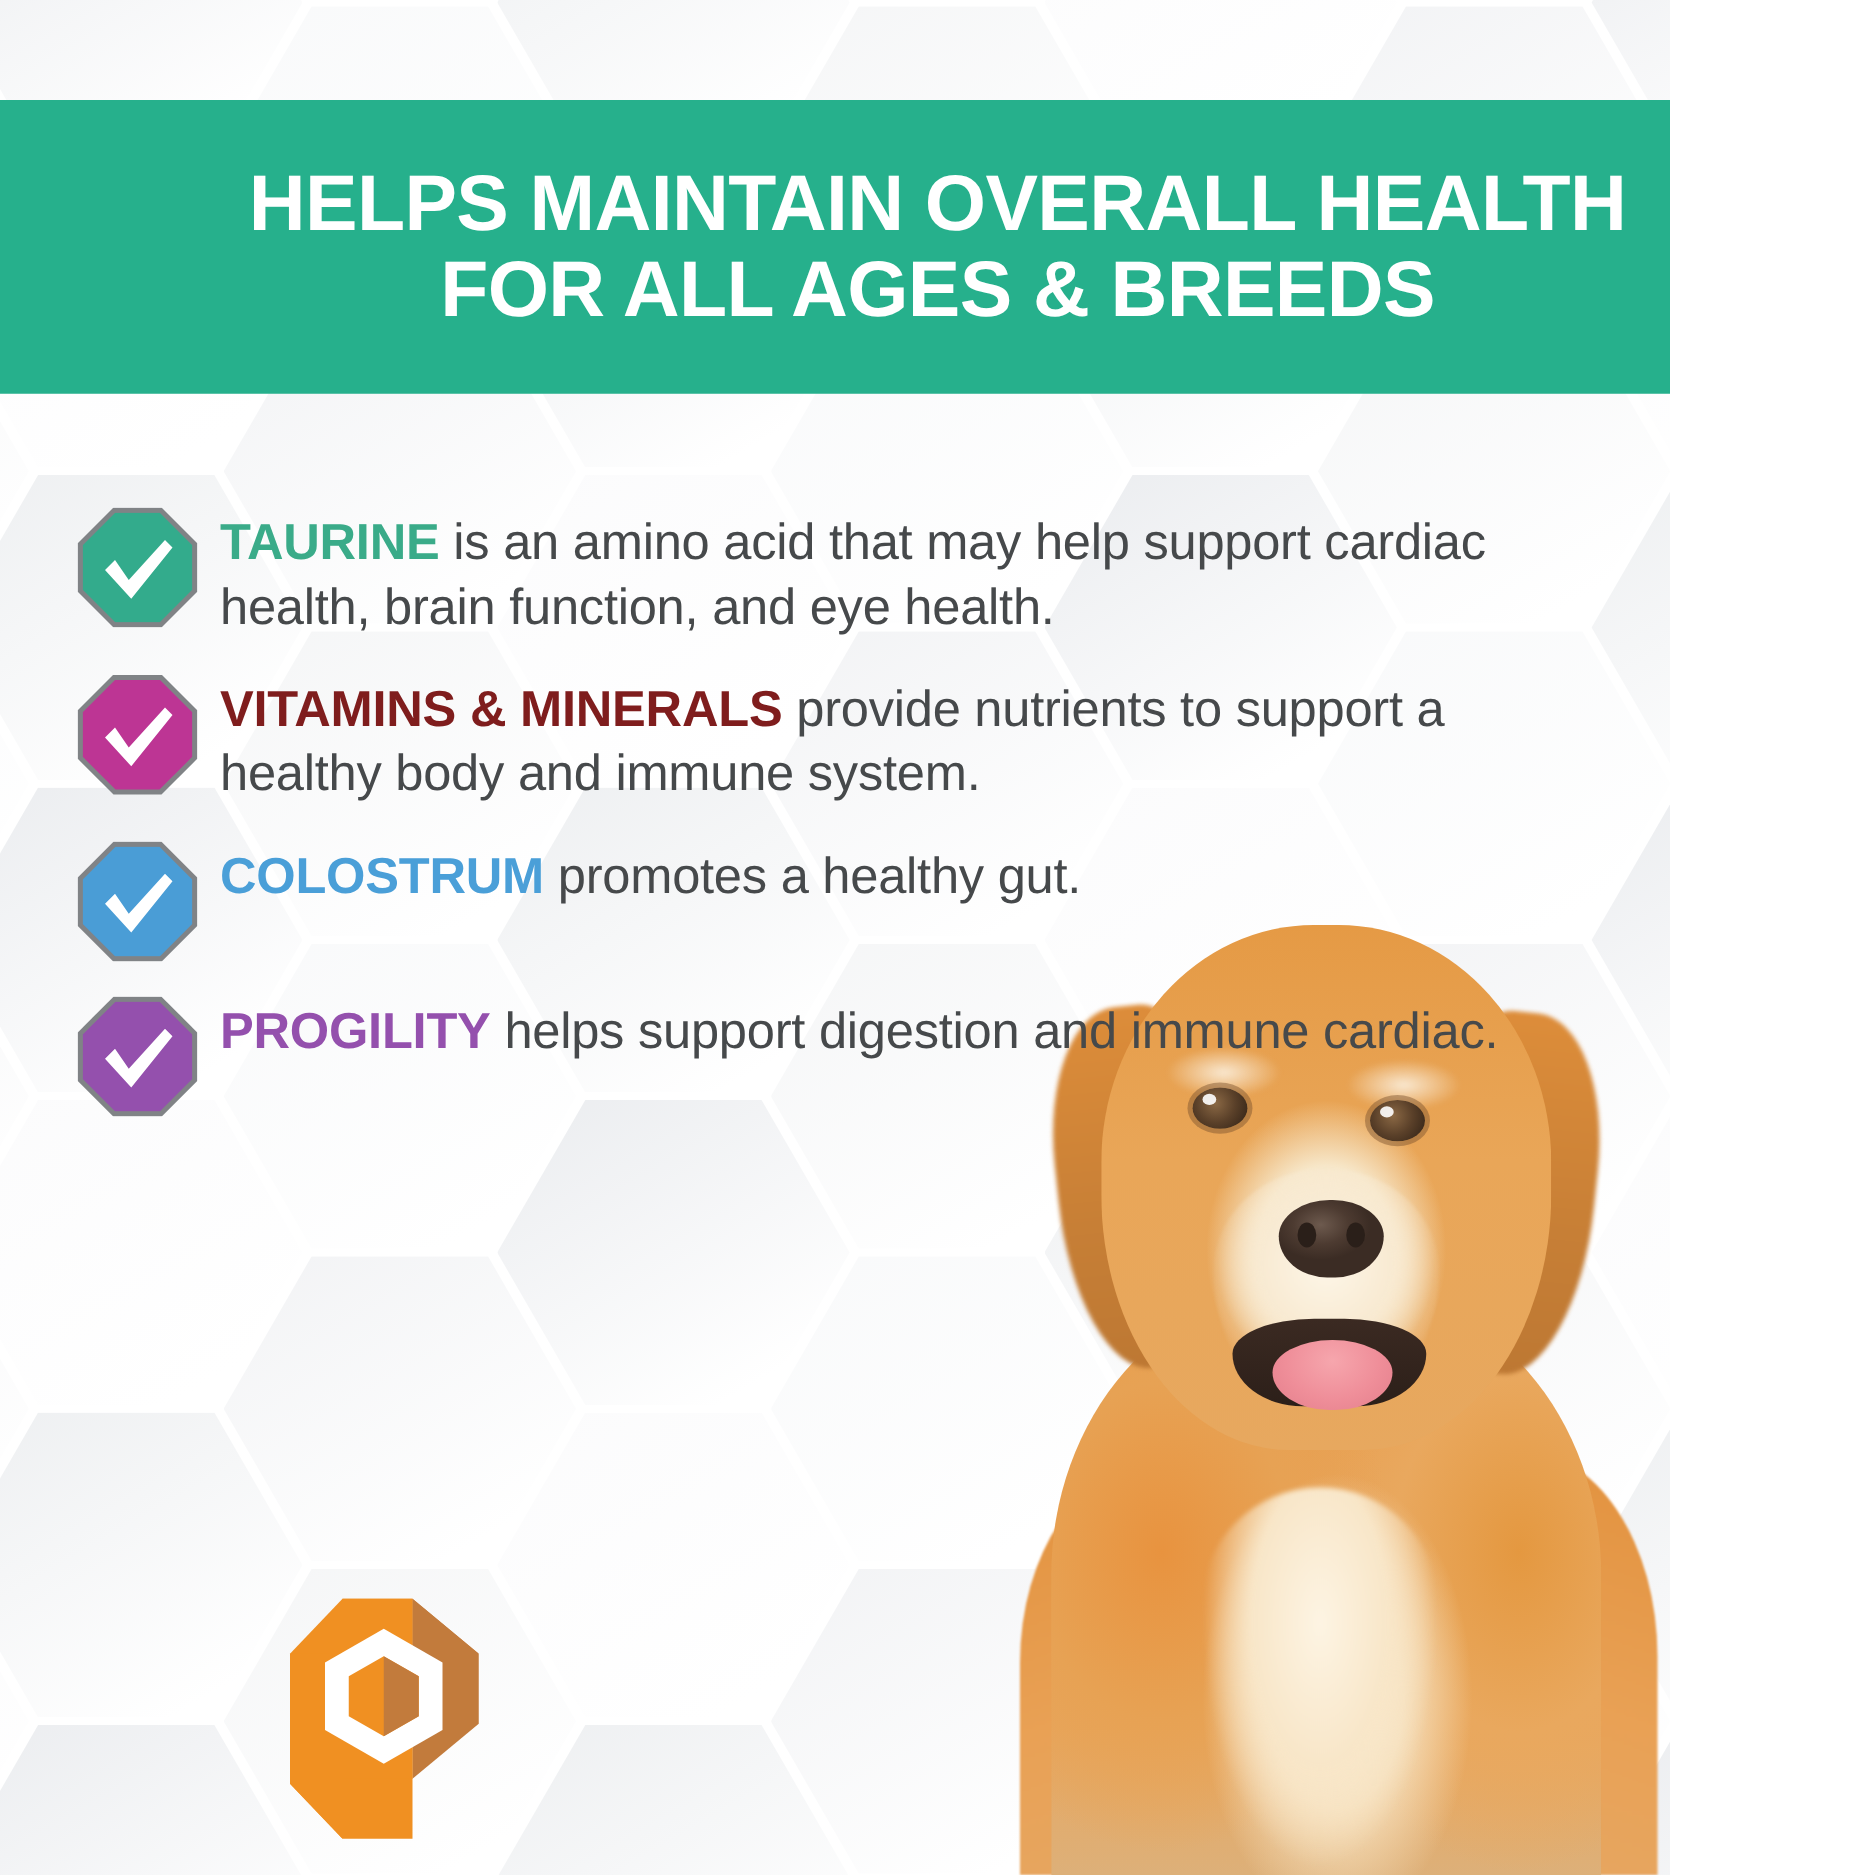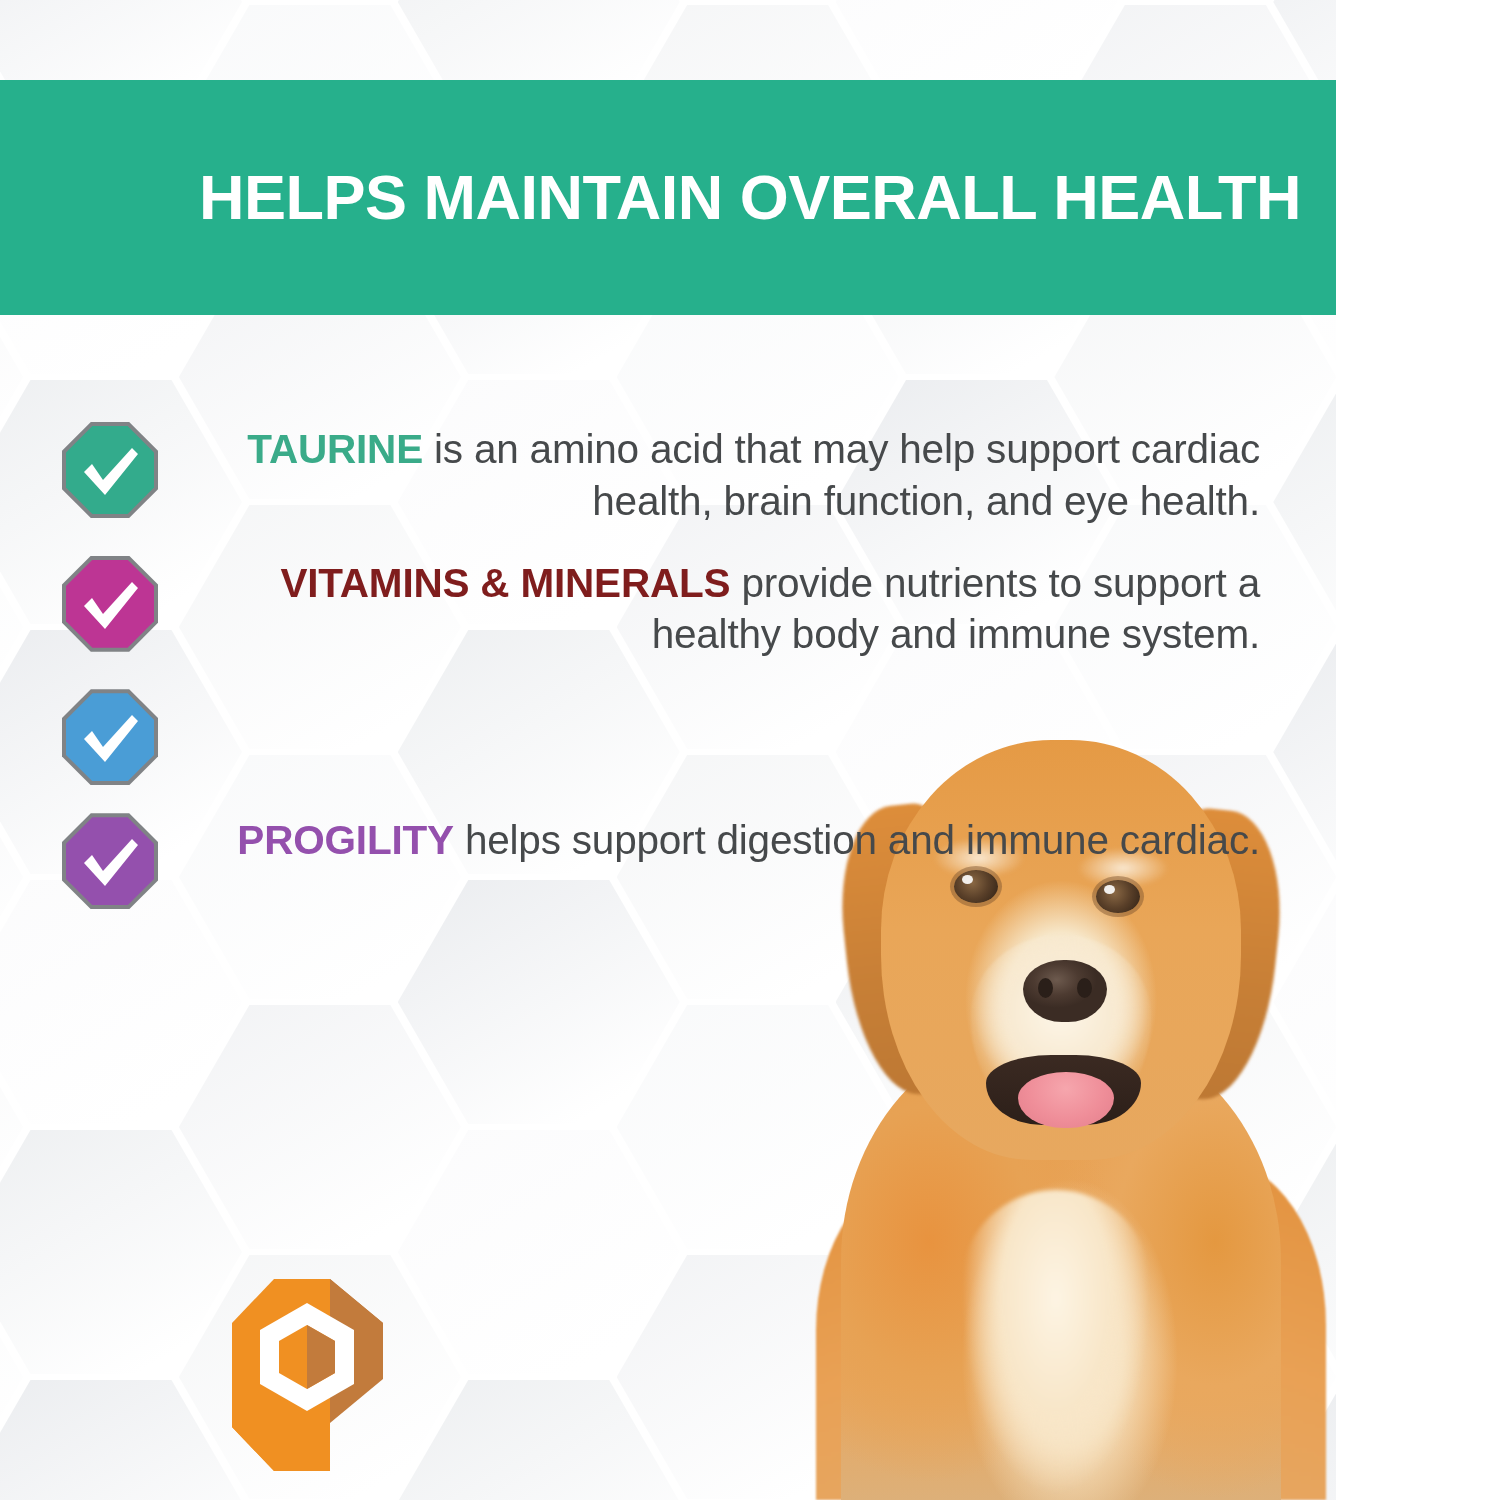--- a/index.html
+++ b/index.html
@@ -120,21 +120,21 @@
   }
   .dog-brow{
     position:absolute;width:90px;height:40px;border-radius:50%;
     background:radial-gradient(ellipse at 50% 50%, rgba(252,244,230,.85) 0%, rgba(252,244,230,0) 72%);
     filter:blur(2px);
   }
   .dog-brow.l{left:148px;top:128px;}
   .dog-brow.r{left:292px;top:138px;}
 
   
-  .bullets{position:absolute;left:0;top:416px;width:1260px;z-index:6;text-align:right;}
+  .bullets{position:absolute;left:0;top:400px;width:1260px;z-index:6;}
   .bullet{display:flex;align-items:flex-start;margin-bottom:22px;}
   .badge{
     flex:0 0 auto;width:96px;height:96px;margin-left:62px;margin-right:18px;margin-top:6px;
     position:relative;
   }
   .oct{
     position:absolute;inset:0;
     clip-path:polygon(30% 0%,70% 0%,100% 30%,100% 70%,70% 100%,30% 100%,0% 70%,0% 30%);
     background:#808386;
   }
@@ -248,20 +248,21 @@
     <div class="nostril l"></div>
     <div class="nostril r"></div>
     <div class="eye l"></div>
     <div class="eye r"></div>
     <div class="eye-glint l"></div>
     <div class="eye-glint r"></div>
   </div>
 
   <div class="header-band">
     <div class="header-line l1">HELPS MAINTAIN OVERALL HEALTH</div>
+    <div class="header-line l2">FOR ALL AGES &amp; BREEDS</div>
   </div>
 
   <div class="bullets" id="bullets">
       <div class="bullet">
         <div class="badge">
           <div class="oct" style="background:#808386"></div>
           <div class="oct-in" style="background:#33ab8c"></div>
           <svg class="check" viewBox="0 0 96 96" aria-hidden="true">
             <path d="M22 50 L30 42 L41 58 L70 26 L76 32 L43 73 Z" fill="#ffffff"></path>
           </svg>
@@ -279,20 +280,21 @@
         <div class="btext"><span class="kw" style="color: #7f1d1d;">VITAMINS &amp; MINERALS</span><span> provide nutrients to support a healthy body and immune system.</span></div>
       </div>
       <div class="bullet">
         <div class="badge">
           <div class="oct" style="background:#808386"></div>
           <div class="oct-in" style="background:#4a9dd6"></div>
           <svg class="check" viewBox="0 0 96 96" aria-hidden="true">
             <path d="M22 50 L30 42 L41 58 L70 26 L76 32 L43 73 Z" fill="#ffffff"></path>
           </svg>
         </div>
+        <div class="btext"><span class="kw" style="color: rgb(74, 159, 216);">COLOSTRUM</span><span> promotes a healthy gut.</span></div>
       </div>
       <div class="bullet">
         <div class="badge">
           <div class="oct" style="background:#808386"></div>
           <div class="oct-in" style="background:#9450ad"></div>
           <svg class="check" viewBox="0 0 96 96" aria-hidden="true">
             <path d="M22 50 L30 42 L41 58 L70 26 L76 32 L43 73 Z" fill="#ffffff"></path>
           </svg>
         </div>
         <div class="btext"><span class="kw" style="color: rgb(148, 80, 173);">PROGILITY</span><span> helps support digestion and immune cardiac.</span></div>

